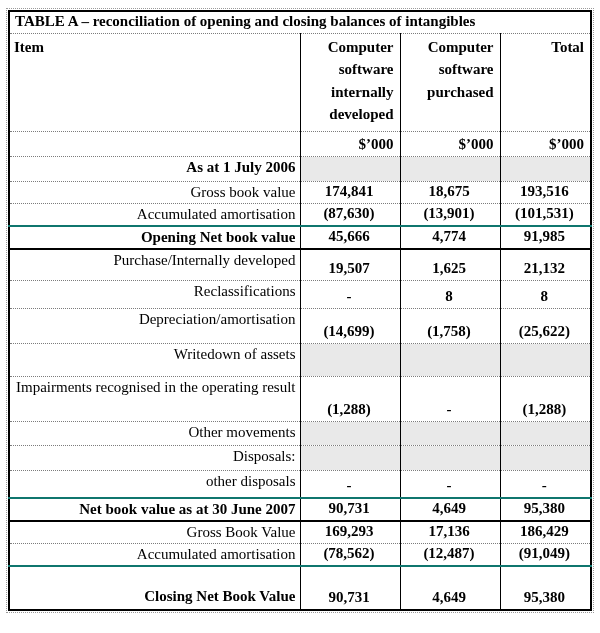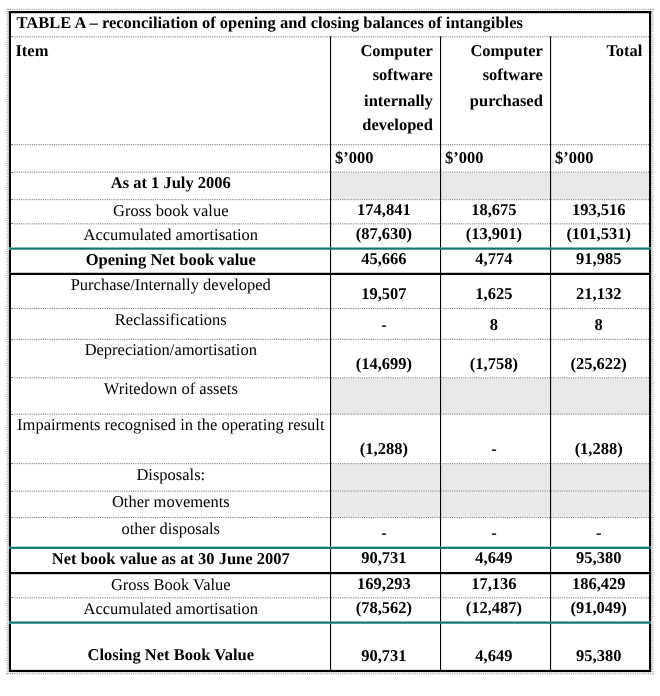--- a/index.html
+++ b/index.html
@@ -56,25 +56,26 @@
     text-align: left;
   }
   tr.head-row td.num-head {
     text-align: right;
   }
   tr.units-row {
     height: 25px;
   }
   tr.units-row td {
     font-weight: bold;
+    text-align: right;
     vertical-align: bottom;
     padding: 0 6px 3px 4px;
   }
   td.label {
-    text-align: center;
+    text-align: right;
     vertical-align: top;
     padding: 2px 4px 2px 5px;
   }
   td.num {
     text-align: center;
     vertical-align: bottom;
     font-weight: bold;
     padding: 0 6px 3px 4px;
   }
   tr.bold-label td.label {
@@ -171,28 +172,28 @@
           <td class="num"></td>
           <td class="num"></td>
           <td class="num"></td>
         </tr>
         <tr class="" style="height: 45px;">
           <td class="label">Impairments recognised in the operating result</td>
           <td class="num">(1,288)</td>
           <td class="num">-</td>
           <td class="num">(1,288)</td>
         </tr>
+        <tr class="shaded" style="height: 24px;">
+          <td class="label">Other movements</td>
+          <td class="num"></td>
+          <td class="num"></td>
+          <td class="num"></td>
+        </tr>
         <tr class="shaded" style="height: 25px;">
           <td class="label">Disposals:</td>
-          <td class="num"></td>
-          <td class="num"></td>
-          <td class="num"></td>
-        </tr>
-        <tr class="shaded" style="height: 24px;">
-          <td class="label">Other movements</td>
           <td class="num"></td>
           <td class="num"></td>
           <td class="num"></td>
         </tr>
         <tr class="" style="height: 27px;">
           <td class="label">other disposals</td>
           <td class="num">-</td>
           <td class="num">-</td>
           <td class="num">-</td>
         </tr>

